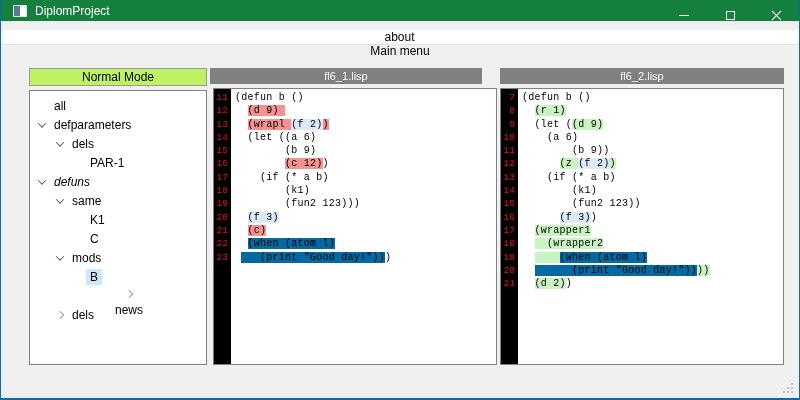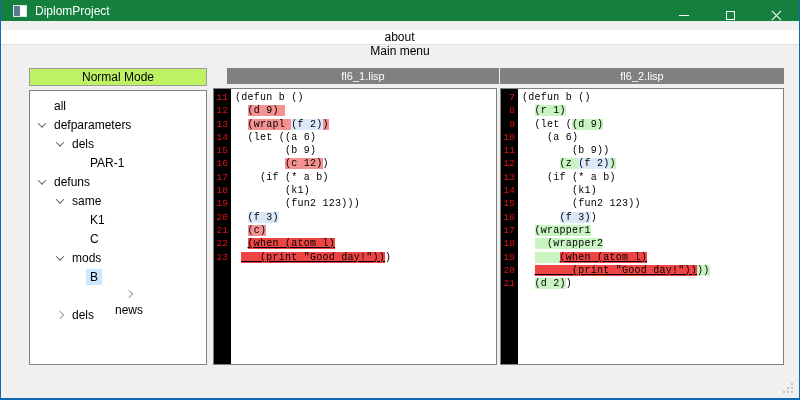--- a/index.html
+++ b/index.html
@@ -38,21 +38,21 @@
   .panel-header{ position:absolute; top:68px; height:16px; background:#808080; color:#fff; font-size:11px; text-align:center; line-height:16px;}
   .panel-body{ position:absolute; top:88px; height:277px; background:#fff; border:1px solid #808080; overflow:hidden;}
   .gutter{ position:absolute; left:0; top:0; bottom:0; width:17px; background:#000;}
   .lines{ position:absolute; left:0; top:2px; right:0; font-family:"Liberation Mono","DejaVu Sans Mono",monospace; font-size:10px; line-height:13.3px; letter-spacing:0.25px;}
   .code-row{ display:flex; white-space:pre;}
   .num{ flex:0 0 17px; width:17px; text-align:right; padding-right:3px; color:#e01010; font-size:9.5px; letter-spacing:0;}
   .txt{ padding-left:4px; color:#000;}
   .hl-n{ background:transparent;}
   .hl-r{ background:#f59191;}
   .hl-b{ background:#dbe9f8;}
-  .hl-p{ background:#ef4444;text-decoration:underline;}
+  .hl-p{ background:#0369a1;}
   .hl-g{ background:#c9f4c2;}
   
   .grip{ position:absolute; right:6px; bottom:5px; width:2px; height:2px; background:#c3c3c3;
          box-shadow:0 -4px #c3c3c3, 0 -8px #c3c3c3, -4px 0 #c3c3c3, -8px 0 #c3c3c3, -4px -4px #c3c3c3;}
 </style>
 </head>
 <body>
 
 <div class="window">
 
@@ -95,21 +95,21 @@
       <div class="tree-row" style="padding-left: 22px;">
         <span class="chev-slot">
           <span class="chev down"></span>
         </span>
         <span class="tree-label">dels</span>
       </div>
       <div class="tree-row" style="padding-left: 40px;">
         <span class="chev-slot"></span>
         <span class="tree-label">PAR-1</span>
       </div>
-      <div class="tree-row" style="padding-left: 4px;">
+      <div class="tree-row" style="padding-left: 4px; font-style: italic;">
         <span class="chev-slot">
           <span class="chev down"></span>
         </span>
         <span class="tree-label">defuns</span>
       </div>
       <div class="tree-row" style="padding-left: 22px;">
         <span class="chev-slot">
           <span class="chev down"></span>
         </span>
         <span class="tree-label">same</span>
@@ -139,21 +139,21 @@
         <span class="tree-label">news</span>
       </div>
       <div class="tree-row" style="padding-left: 22px;">
         <span class="chev-slot">
           <span class="chev right"></span>
         </span>
         <span class="tree-label">dels</span>
       </div>
     </div>
 
-  <div class="panel-header" style="left:226px; width:272px;">fl6_1.lisp</div>
+  <div class="panel-header" style="left:209px; width:272px;">fl6_1.lisp</div>
   <div class="panel-body" style="left:212px; width:284px;">
     <div class="gutter"></div>
     <div class="lines">
         <div class="code-row"><span class="num">11</span><span class="txt"><span class="hl-n">(defun b ()</span></span></div>
         <div class="code-row"><span class="num">12</span><span class="txt"><span class="hl-n">  </span><span class="hl-r">(d 9) </span></span></div>
         <div class="code-row"><span class="num">13</span><span class="txt"><span class="hl-n">  </span><span class="hl-r">(wrapl </span><span class="hl-b">(f 2)</span><span class="hl-r">)</span></span></div>
         <div class="code-row"><span class="num">14</span><span class="txt"><span class="hl-n">  (let ((a 6)</span></span></div>
         <div class="code-row"><span class="num">15</span><span class="txt"><span class="hl-n">        (b 9)</span></span></div>
         <div class="code-row"><span class="num">16</span><span class="txt"><span class="hl-n">        </span><span class="hl-r">(c 12)</span><span class="hl-n">)</span></span></div>
         <div class="code-row"><span class="num">17</span><span class="txt"><span class="hl-n">    (if (* a b)</span></span></div>

